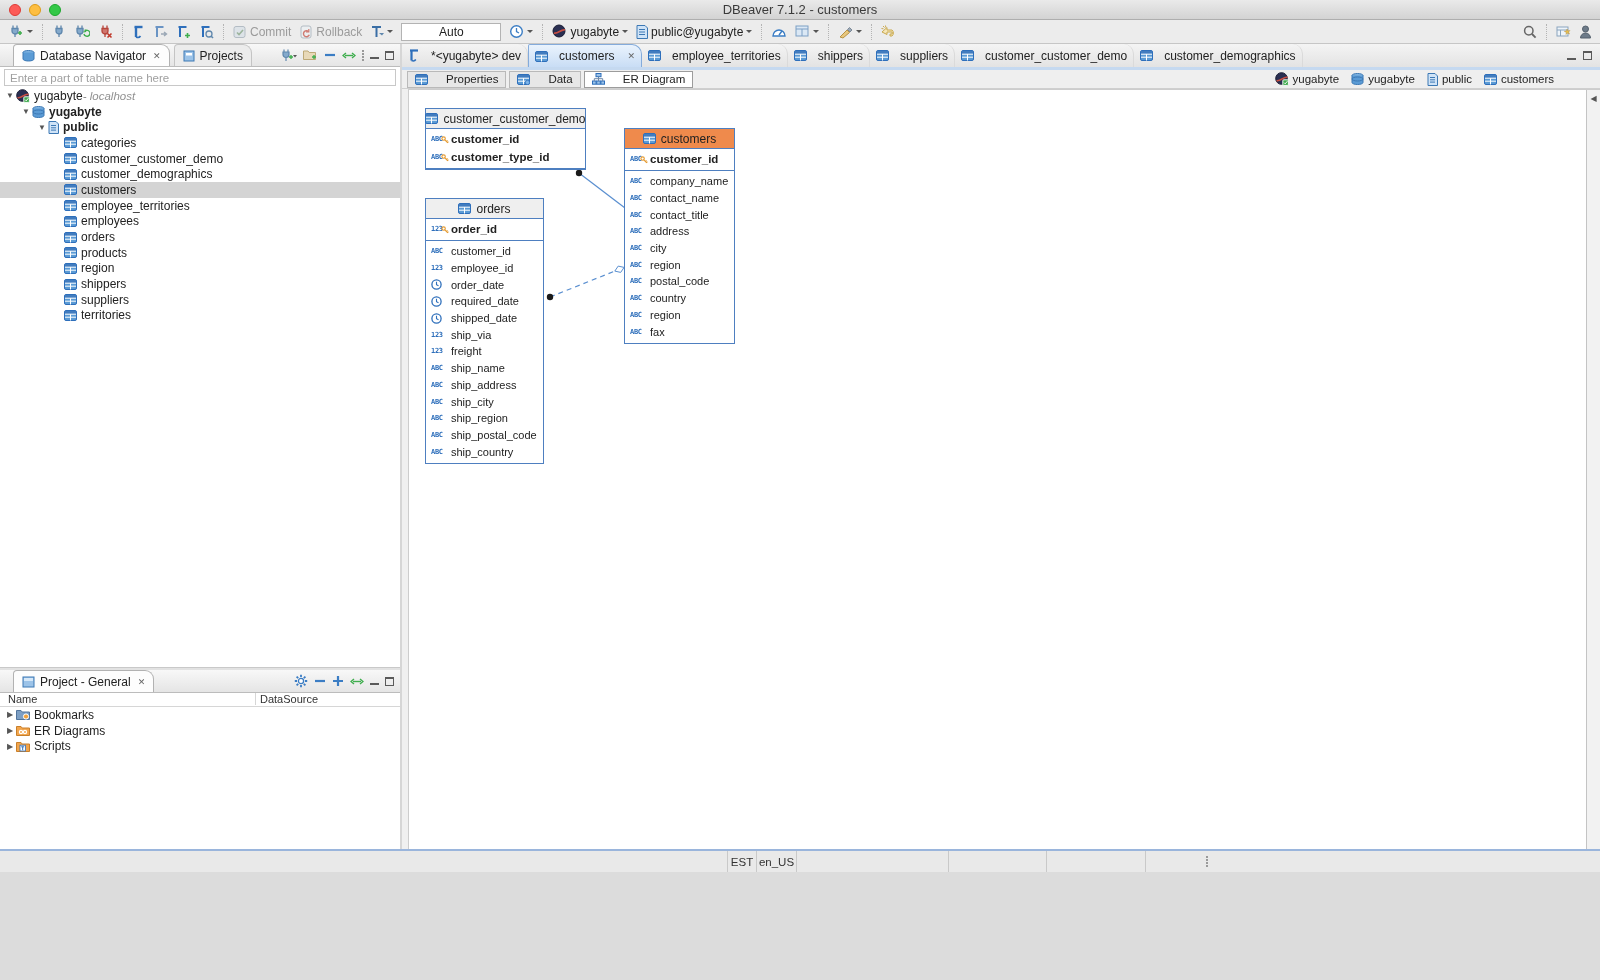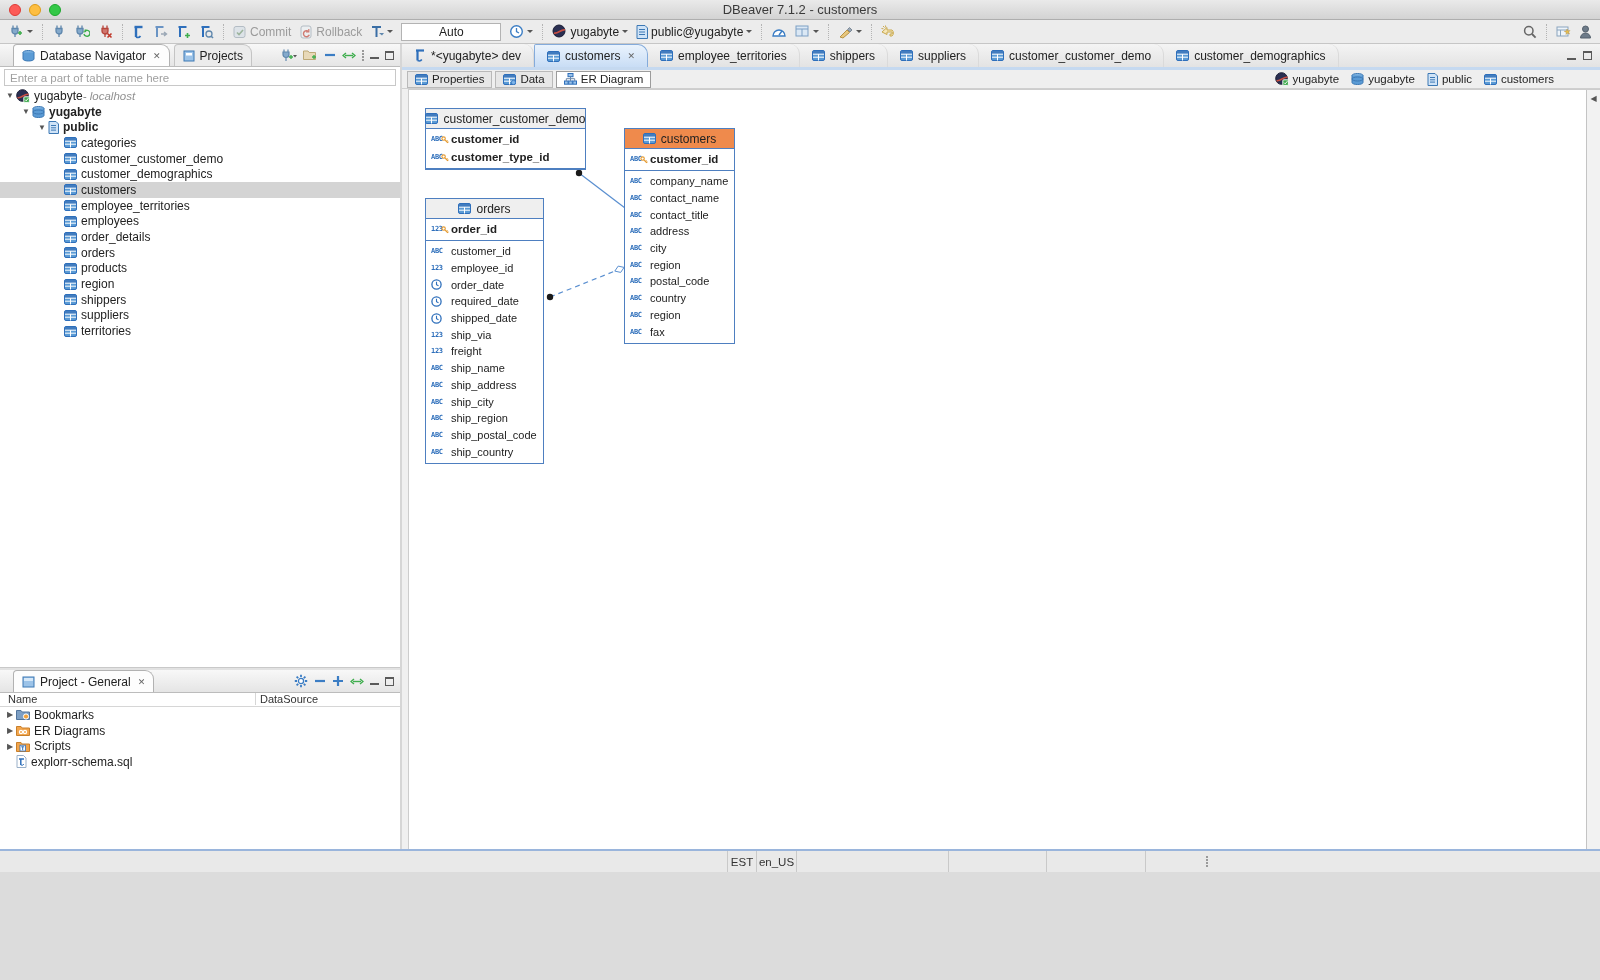--- a/index.html
+++ b/index.html
@@ -51,27 +51,27 @@
   .trow .lbl{margin-left:4px}
   .trow .bold{font-weight:bold}
   .suffix{color:#919191;font-style:italic;font-size:11.5px}
   
   .pcols{display:flex;height:14px;border-bottom:1px solid #d6d6d6;font-size:11px;color:#333;align-items:flex-start}
   .pcols .c1{width:255px;padding-left:8px}
   .pcols .c2{border-left:1px solid #d6d6d6;padding-left:4px;flex:1}
   
   .editor{position:absolute;top:0;bottom:0;left:402px;right:0;background:#f0f0f0}
   .etabbar{position:absolute;top:0;left:0;right:0;height:23px;background:linear-gradient(#f4f4f4,#e3e3e3);display:flex;align-items:stretch}
-  .etab{display:flex;align-items:center;gap:5px;padding:0 12px;font-size:12px;color:#222;white-space:nowrap}
+  .etab{display:flex;align-items:center;gap:11px;padding:0 6px;font-size:12px;color:#222;white-space:nowrap}
   .etab.active{background:linear-gradient(#eaf3fd,#c9ddf5);border:1px solid #84abdb;border-bottom:none;border-radius:2px 10px 0 0}
   .etab.plain{border-right:1px solid #dadada;border-radius:2px 10px 0 0}
   .ewb{margin-left:auto;display:flex;align-items:center;gap:7px;padding-right:8px}
   .estrip{position:absolute;top:23px;left:0;right:0;height:3px;background:#c5d9f0}
   .subbar{position:absolute;top:26px;left:0;right:0;height:19px;background:#efefef;border-bottom:1px solid #cfcfcf;display:flex;align-items:center;padding-left:5px;gap:3px}
-  .stab{display:flex;align-items:center;gap:4px;height:17px;padding:0 7px;border:1px solid #b9b9b9;background:#e7e7e7;font-size:11.5px;color:#222}
+  .stab{display:flex;align-items:center;gap:18px;height:17px;padding:0 7px;border:1px solid #b9b9b9;background:#e7e7e7;font-size:11.5px;color:#222}
   .stab.active{background:#fff;border-color:#9c9c9c}
   .breadcrumb{margin-left:auto;display:flex;align-items:center;gap:12px;padding-right:46px;font-size:11.5px}
   .bcitem{display:flex;align-items:center;gap:4px}
   
   .canvas{position:absolute;top:45px;left:6px;right:0;height:838px;background:#fff;border-left:1px solid #cdcdcd;border-top:1px solid #cdcdcd}
   .palette{position:absolute;top:0;right:0;bottom:0;width:14px;background:#f2f2f2;border-left:1px solid #c4c4c4}
   .palbtn{height:16px;display:flex;align-items:center;justify-content:center;font-size:8px;color:#555}
   .relsvg{position:absolute;left:0;top:0;width:100%;height:100%;pointer-events:none}
   
   .entity{position:absolute;background:#fff;border:1px solid #4e7fc0;font-size:11px}
@@ -525,35 +525,20 @@
                 <svg width="13" height="11" viewBox="0 0 13 11">
                   <rect x="0.5" y="0.5" width="12" height="10" rx="1.5" fill="#5b9bd5" stroke="#2e6fbb"></rect>
                   <rect x="1" y="1" width="11" height="2.8" fill="#417cbf"></rect>
                   <g stroke="#fff" stroke-width="1">
                     <line x1="1" y1="4.2" x2="12" y2="4.2"></line>
                     <line x1="1" y1="7.2" x2="12" y2="7.2"></line>
                     <line x1="6.5" y1="4.2" x2="6.5" y2="10.5"></line>
                   </g>
                 </svg>
               </span>
-              <span class="lbl">order_details</span>
-            </div>
-            <div class="trow" style="padding-left: 52px;">
-              <span class="arrow"></span>
-              <span class="ic">
-                <svg width="13" height="11" viewBox="0 0 13 11">
-                  <rect x="0.5" y="0.5" width="12" height="10" rx="1.5" fill="#5b9bd5" stroke="#2e6fbb"></rect>
-                  <rect x="1" y="1" width="11" height="2.8" fill="#417cbf"></rect>
-                  <g stroke="#fff" stroke-width="1">
-                    <line x1="1" y1="4.2" x2="12" y2="4.2"></line>
-                    <line x1="1" y1="7.2" x2="12" y2="7.2"></line>
-                    <line x1="6.5" y1="4.2" x2="6.5" y2="10.5"></line>
-                  </g>
-                </svg>
-              </span>
               <span class="lbl">orders</span>
             </div>
             <div class="trow" style="padding-left: 52px;">
               <span class="arrow"></span>
               <span class="ic">
                 <svg width="13" height="11" viewBox="0 0 13 11">
                   <rect x="0.5" y="0.5" width="12" height="10" rx="1.5" fill="#5b9bd5" stroke="#2e6fbb"></rect>
                   <rect x="1" y="1" width="11" height="2.8" fill="#417cbf"></rect>
                   <g stroke="#fff" stroke-width="1">
                     <line x1="1" y1="4.2" x2="12" y2="4.2"></line>
@@ -701,31 +686,20 @@
             <div class="trow" style="padding-left: 4px;">
               <span class="arrow">▶</span>
               <span class="ic">
                 <svg width="14" height="11" viewBox="0 0 14 11">
                   <path d="M0.5 1.5 h4.5 l1.2 1.5 h7.3 v7.5 h-13z" fill="#f2a54c" stroke="#c87f2a"></path>
                   <rect x="4" y="4.2" width="5.5" height="5.8" fill="#fff" stroke="#2e6fbb" stroke-width="0.8"></rect>
                   <path d="M5.2 5.8 h3 M6.7 5.8 v3.4" stroke="#2e6fbb" stroke-width="1"></path>
                 </svg>
               </span>
               <span class="lbl">Scripts</span>
-            </div>
-            <div class="trow" style="padding-left: 4px;">
-              <span class="arrow"></span>
-              <span class="ic">
-                <svg width="11" height="13" viewBox="0 0 11 13">
-                  <path d="M1 .5 h6.5 L10 3 v9.5 H1z" fill="#fff" stroke="#9ab0c8"></path>
-                  <path d="M3 4 h5 M4.8 4 v6" stroke="#2e6fbb" stroke-width="1.5"></path>
-                  <path d="M4.8 10 q2.3 1 3-1" stroke="#2e6fbb" stroke-width="1" fill="none"></path>
-                </svg>
-              </span>
-              <span class="lbl">explorr-schema.sql</span>
             </div>
           </div>
       </div>
     </div>
 
     <div class="vsash"></div>
 
     <div class="editor">
       <div class="etabbar" id="editorTabs">
           <span class="etab plain">

